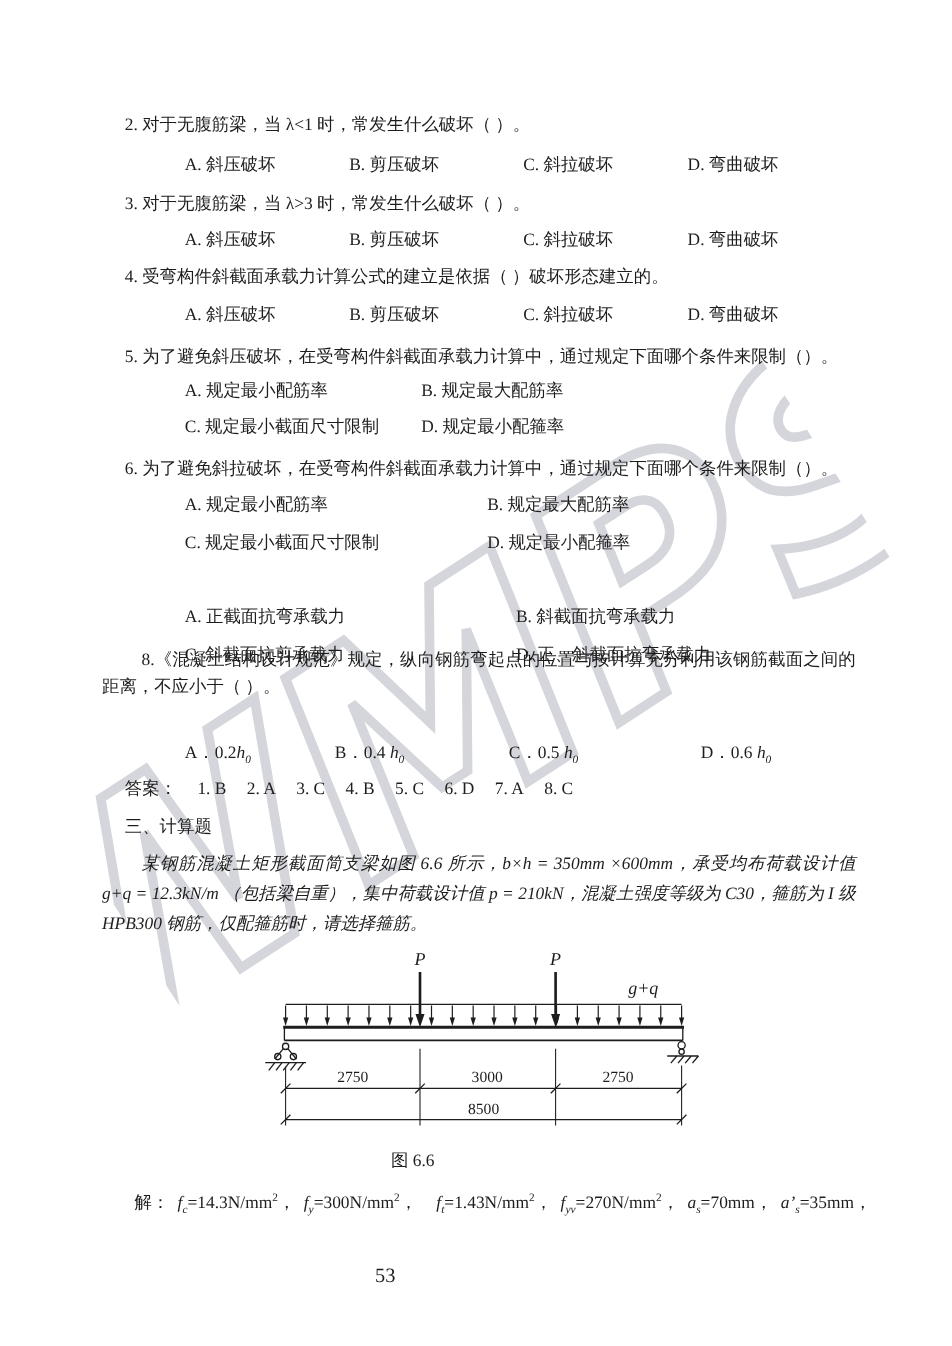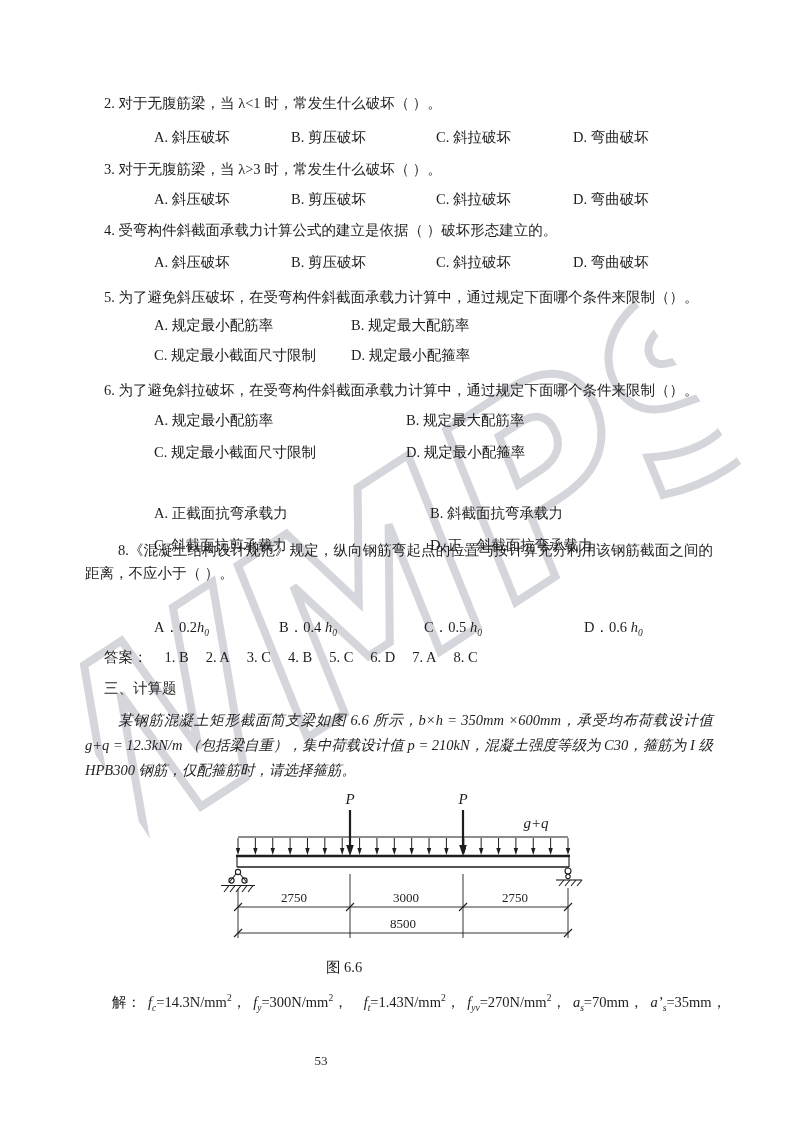--- a/index.html
+++ b/index.html
@@ -17,21 +17,21 @@
   sub{font-size:9.5px;}
   sup{font-size:9.5px;}
   i{font-family:"Liberation Serif","DejaVu Serif",serif;}
   .ansitem{margin-right:17px;}
   .term{margin-right:7px;}
   .term i{font-style:italic;}
   .gapL{margin-left:9px;}
   #watermark-svg{position:absolute;left:46px;top:415px;transform:rotate(-33deg);}
   #beam-svg{position:absolute;left:206px;top:786px;}
   #caption{position:absolute;left:244px;top:958px;width:200px;text-align:center;}
-  #pagenum{position:absolute;left:0;top:1053px;width:642px;text-align:center;font-size:13px;}
+  #pagenum{position:absolute;left:0;top:1053px;width:642px;text-align:center;font-size:17px;}
 </style>
 </head>
 <body>
 
 <div id="page">
 
   <svg id="watermark-svg" width="700" height="320" viewBox="0 0 700 320">
     <text x="350" y="248" text-anchor="middle" font-size="250" font-weight="bold" font-style="italic" fill="none" stroke="#d4d6db" stroke-width="8" font-family="DejaVu Sans, sans-serif">WMPS</text>
   </svg>
 

